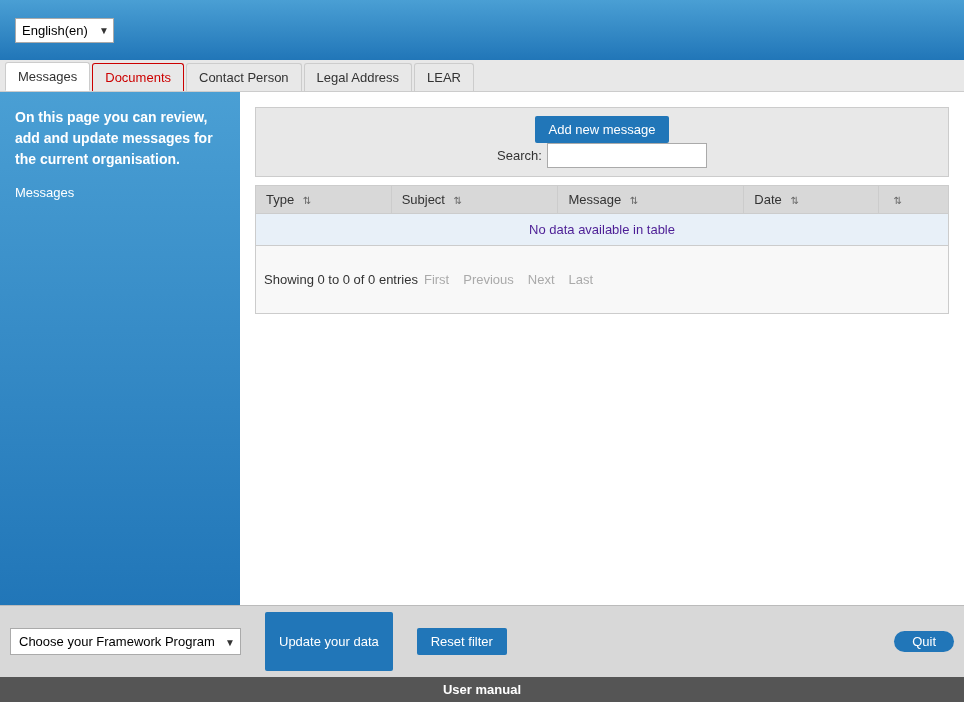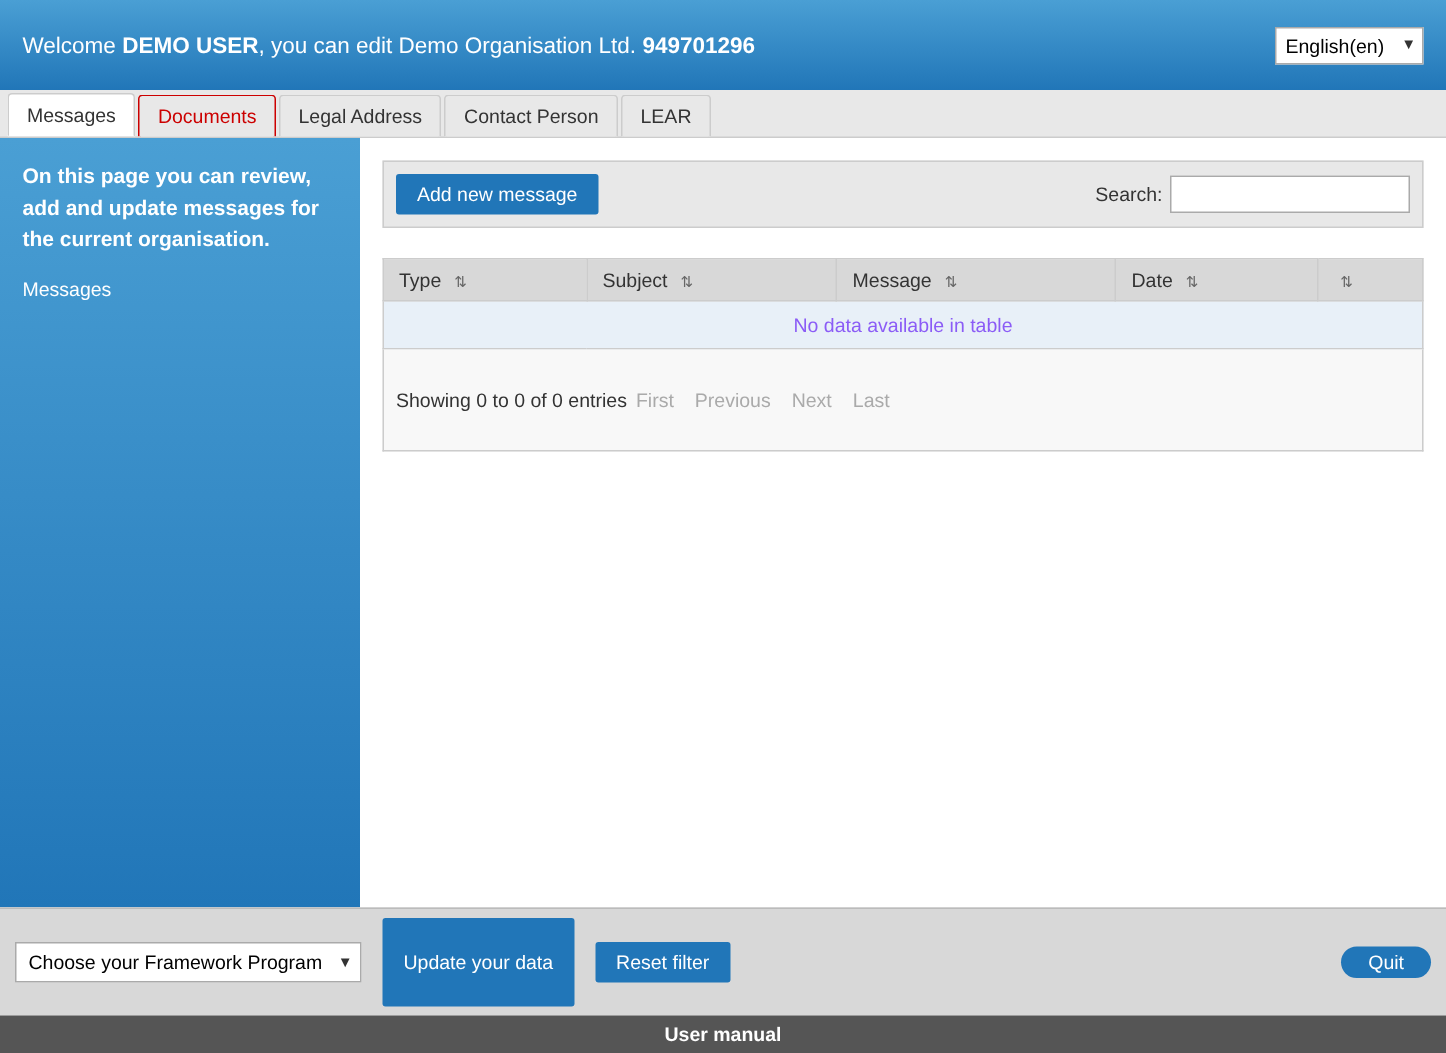--- a/index.html
+++ b/index.html
@@ -110,24 +110,25 @@
       background: white;
       padding: 15px;
       overflow-y: auto;
     }
 
     
     .toolbar-row {
       display: flex;
       align-items: center;
       justify-content: space-between;
-      margin-bottom: 20px;
+      margin-bottom: 8px;
       background: #e8e8e8;
       padding: 8px;
       border: 1px solid #ccc;
+      flex-direction: column;
     }
     .btn-add {
       background: #2176b8;
       color: white;
       border: none;
       padding: 6px 14px;
       font-size: 13px;
       cursor: pointer;
       border-radius: 2px;
     }
@@ -171,21 +172,21 @@
       font-size: 10px;
     }
     .data-table td {
       padding: 8px 10px;
       border: 1px solid #ccc;
       font-size: 13px;
     }
     .data-table tr.no-data td {
       text-align: center;
       background: #e8f0f8;
-      color: #8b5cf6;
+      color: #4c1d95;
     }
 
     
     .pagination-row {
       display: flex;
       align-items: center;
       padding: 24px 8px;
       border: 1px solid #ccc;
       border-top: none;
       background: #f8f8f8;
@@ -205,21 +206,21 @@
       cursor: default;
     }
 
     
     .footer {
       display: flex;
       align-items: center;
       background: #d8d8d8;
       border-top: 1px solid #bbb;
       padding: 6px 10px;
-      gap: 14px;
+      gap: 24px;
     }
     .footer-select-wrapper {
       position: relative;
       display: inline-block;
     }
     .footer-select {
       padding: 5px 25px 5px 8px;
       font-size: 13px;
       border: 1px solid #aaa;
       background: white;
@@ -272,37 +273,34 @@
       text-align: center;
       padding: 5px;
       font-size: 13px;
       font-weight: bold;
     }
   </style>
 </head>
 <body>
 
 <div class="header">
-  <div class="header-title">
-    <span>Welcome </span><strong>DEMO USER</strong><span>, you can edit Demo Organisation Ltd.</span> <strong>949701296</strong>
-  </div>
   <div class="lang-select-container">
     <select class="lang-select">
       <option>English(en)</option>
       <option>Français(fr)</option>
       <option>Deutsch(de)</option>
     </select>
   </div>
 </div>
 
 <div class="tab-bar">
   <div class="tab active">Messages</div>
   <div class="tab highlighted">Documents</div>
+  <div class="tab">Contact Person</div>
   <div class="tab">Legal Address</div>
-  <div class="tab">Contact Person</div>
   <div class="tab">LEAR</div>
 </div>
 
 <div class="main-area">
 
   <div class="sidebar">
     <div class="sidebar-description">On this page you can review, add and update messages for the current organisation.</div>
     <a class="sidebar-link" href="#">Messages</a>
   </div>
 

